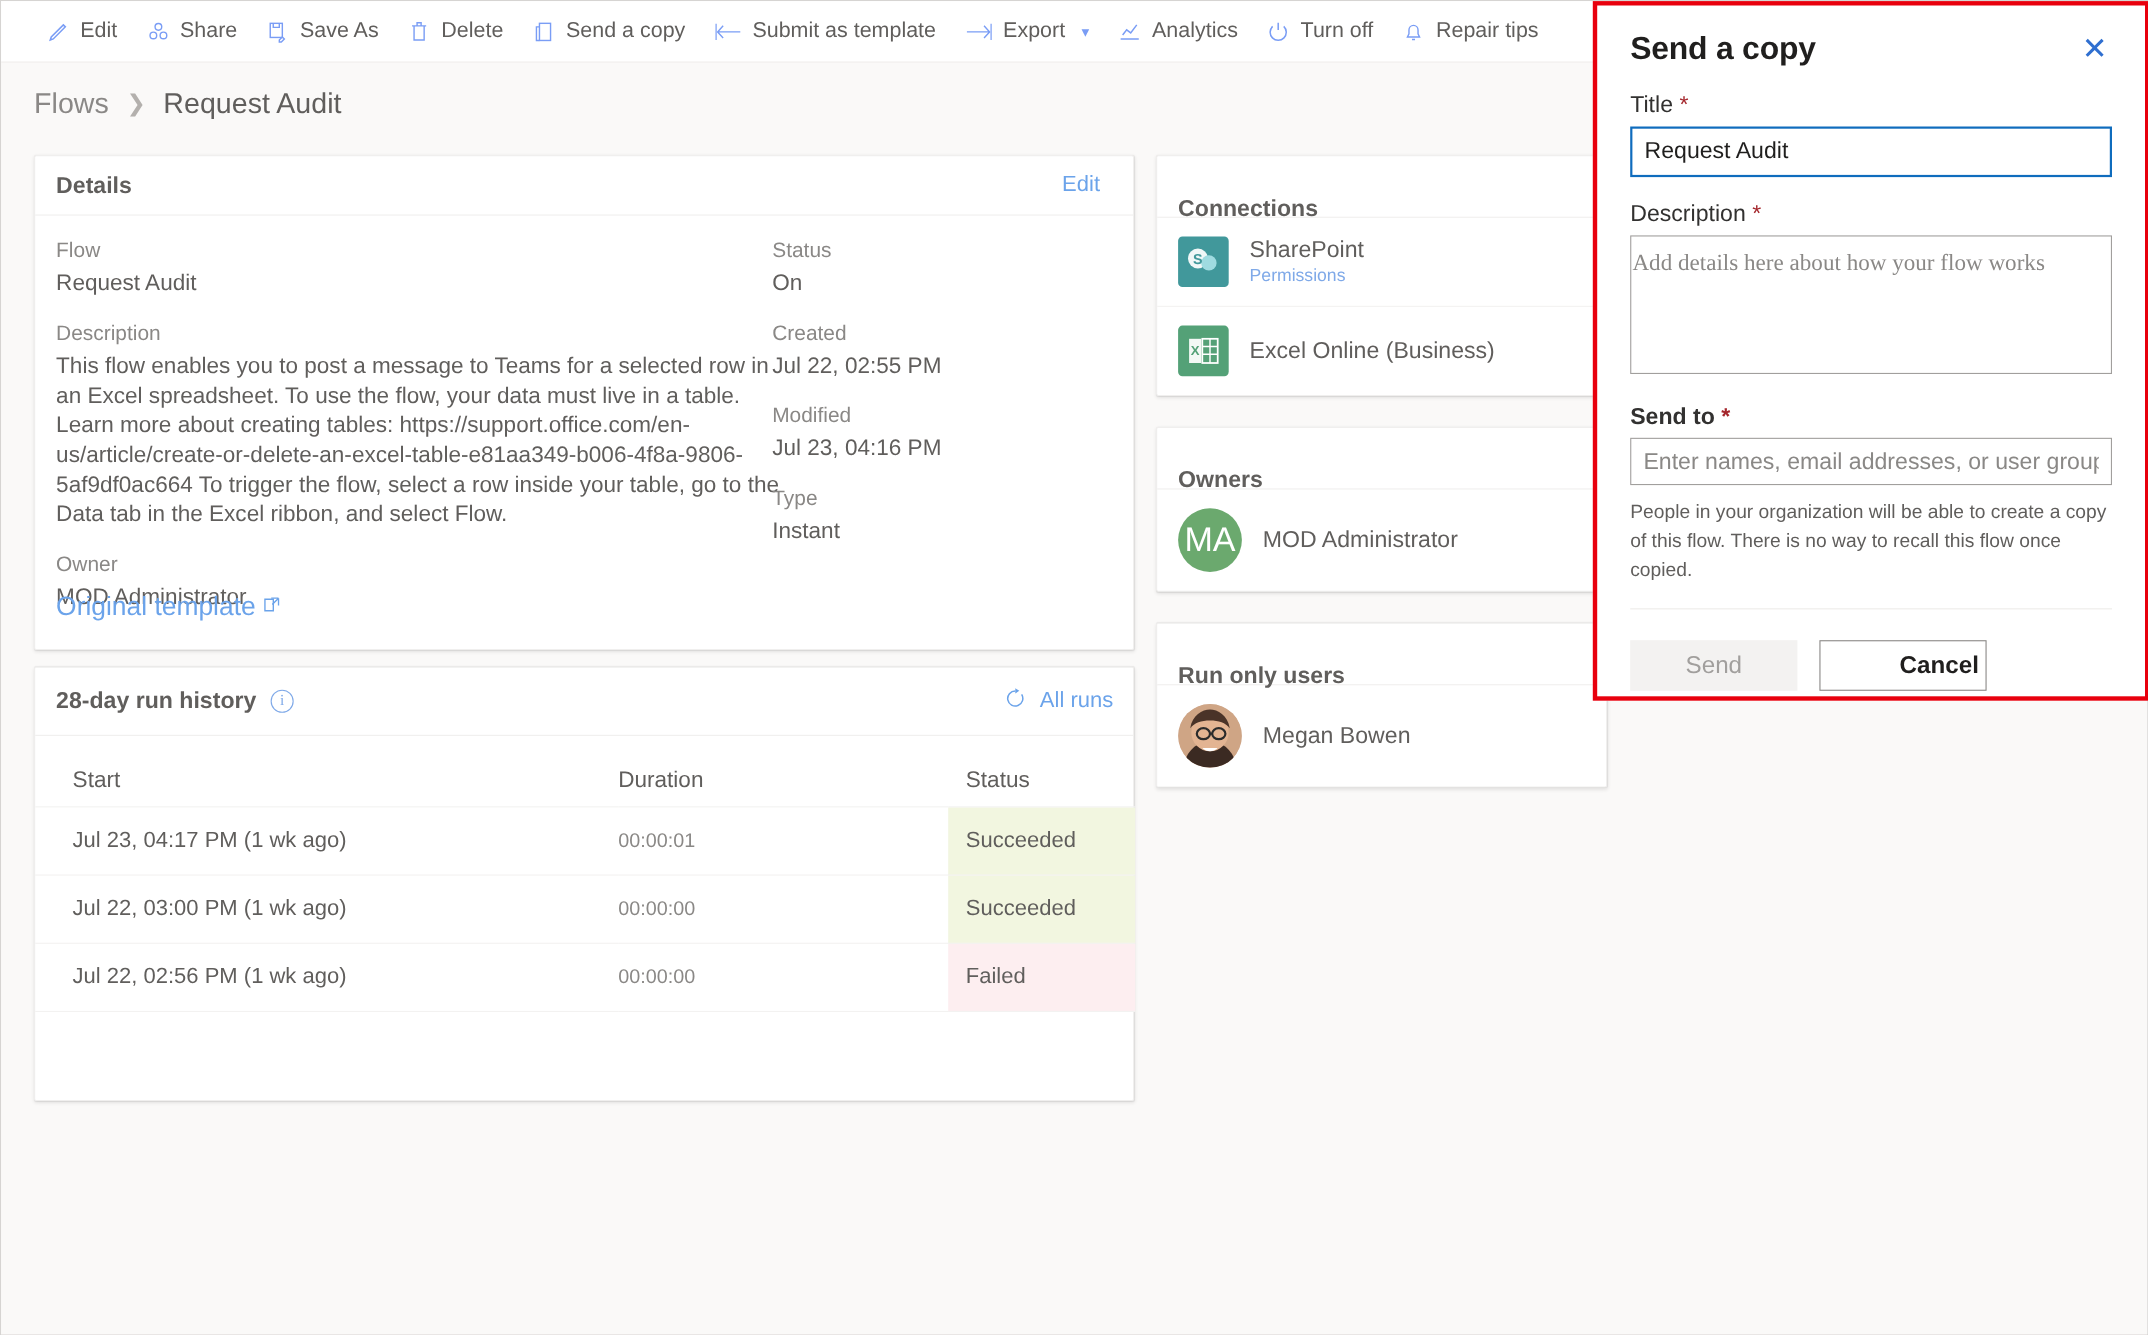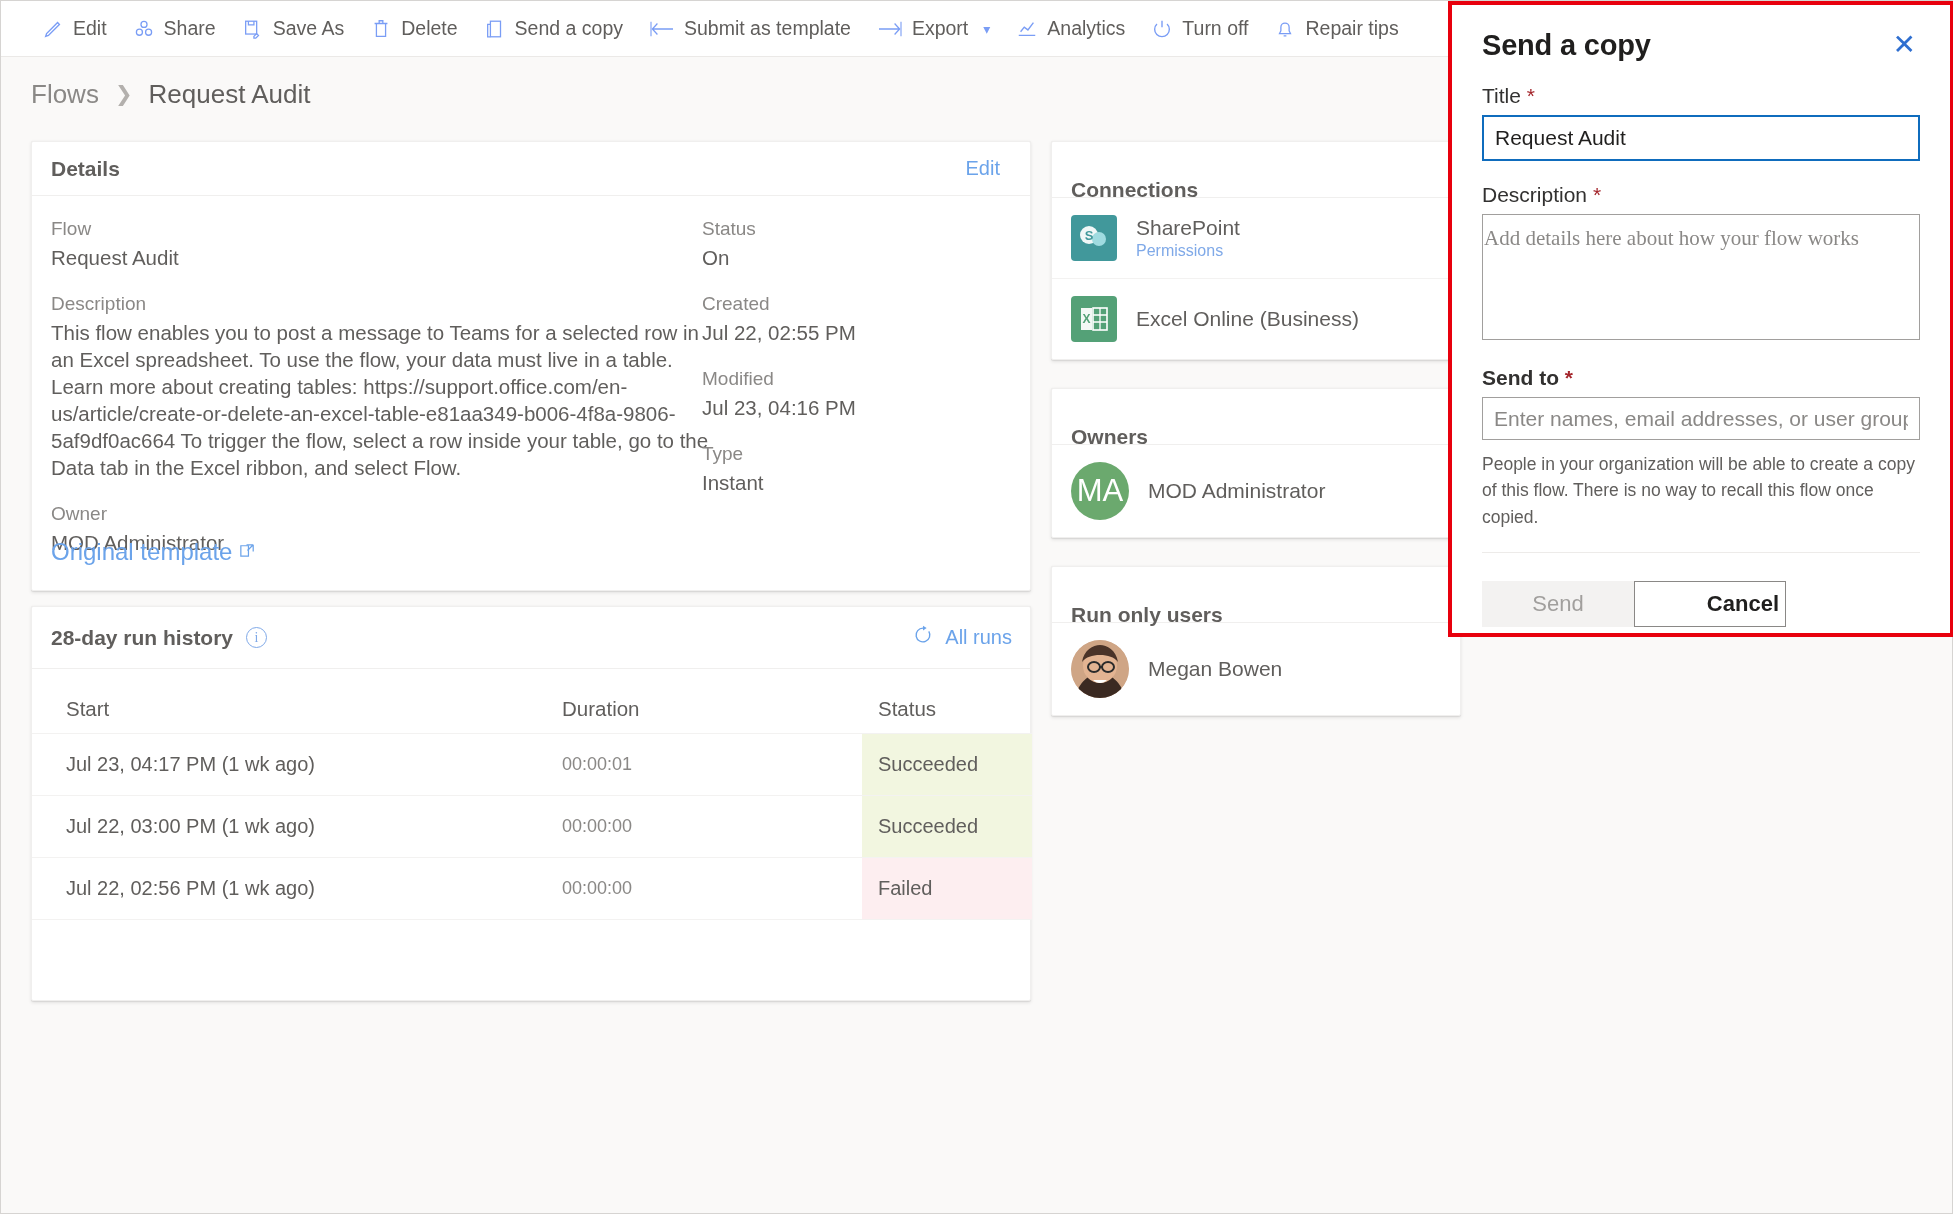--- a/index.html
+++ b/index.html
@@ -181,21 +181,21 @@
     line-height: 1.3;
   }
   #sendto-input {
     width: 100%; height: 43px; border: 1px solid #a19f9d;
     font-size: 21px; color: #605e5c; padding: 0 11px;
     font-family: "Liberation Sans", sans-serif; outline: none;
   }
   #sendto-input::placeholder, #desc-input::placeholder { color: #8a8886; opacity: 1; }
   #helper { font-size: 17.5px; color: #605e5c; line-height: 1.5; margin-top: 11px; }
   #panel-divider { height: 1px; background: #edebe9; margin: 22px 0 0 0; }
-  #panel-actions { display: flex; margin-top: 28px; }
+  #panel-actions { display: flex; gap: 20px; margin-top: 28px; }
   #btn-send {
     width: 152px; height: 46px; background: #f3f2f1; border: none;
     color: #a19f9d; font-size: 22px; font-family: "Liberation Sans", sans-serif;
     cursor: default;
   }
   #btn-cancel {
     width: 152px; height: 46px; background: #ffffff; border: 1px solid #8a8886;
     color: #201f1e; font-size: 22px; font-family: "Liberation Sans", sans-serif;
     cursor: pointer; font-weight: bold; text-align: right;
   }

